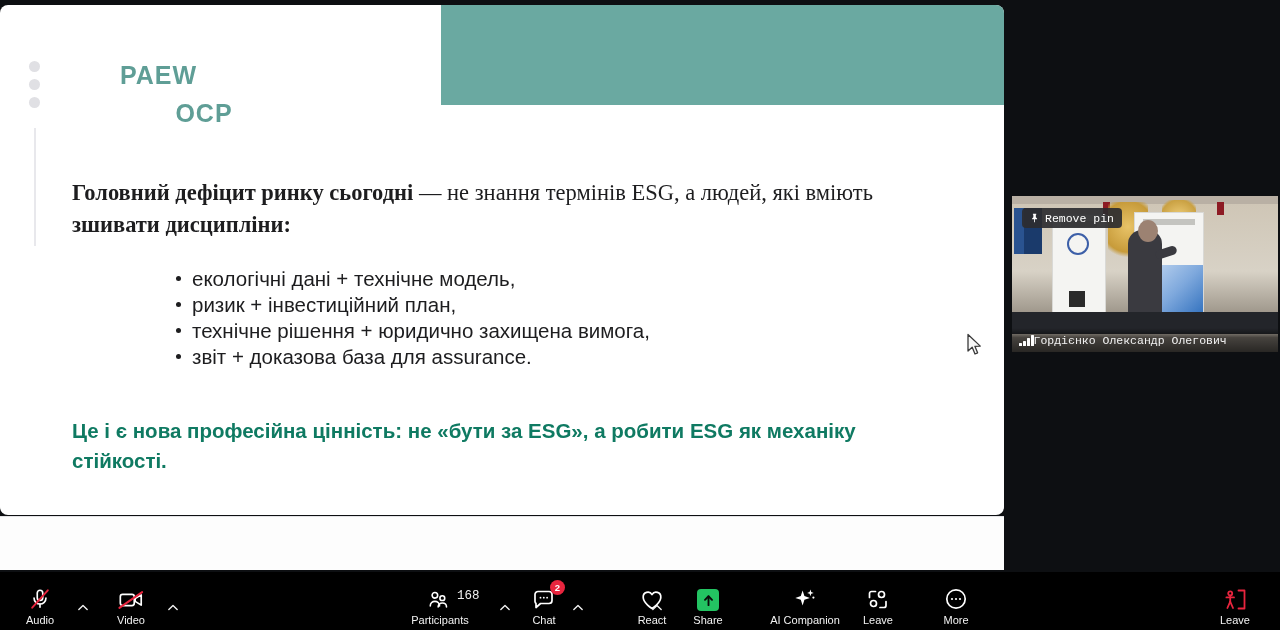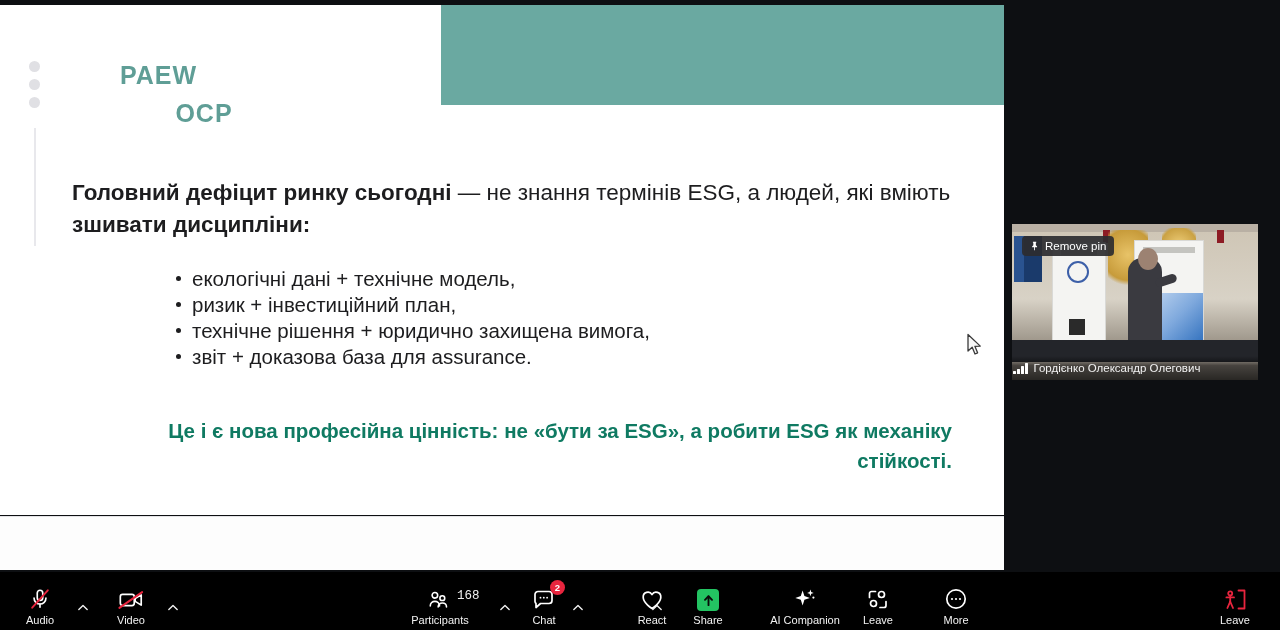--- a/index.html
+++ b/index.html
@@ -8,21 +8,21 @@
     background:#000;
     font-family:"Liberation Sans","DejaVu Sans",sans-serif;
   }
   #root { position:relative; width:1280px; height:630px; background:#000; }
 
   
   #stage { position:absolute; left:0; top:0; width:1280px; height:572px; background:#0d0f12; }
 
   #slide {
     position:absolute; left:0; top:5px; width:1004px; height:510px;
-    background:#ffffff; overflow:hidden;
+    background:#ffffff; overflow:hidden;border-radius:8px;
   }
   #slide-footer {
     position:absolute; left:0; top:516px; width:1004px; height:54px;
     background:#fdfdfd; border-top:1px solid #e3e3e6;
   }
 
   
   .teal-banner {
     position:absolute; left:441px; top:0; width:563px; height:100px;
   }
@@ -37,43 +37,43 @@
     position:absolute; left:118px; top:52px; width:150px;
     color:#5f9e96; font-weight:bold; font-size:25px; letter-spacing:1px;
     line-height:1.5;
   }
   .logo .l1 { display:block; text-align:left; padding-left:2px; }
   .logo .l2 { display:block; text-align:center; padding-left:22px; }
 
   
   .lead {
     position:absolute; left:72px; top:172px; width:880px;
-    font-size:22.5px; line-height:32px; color:#1d1d1f;
+    font-size:22.5px; line-height:32px; color:#1d1d1f;font-family:Liberation Serif, serif;
   }
   .lead b { font-weight:bold; }
 
   .bullets {
     position:absolute; left:176px; top:261px; width:790px;
     font-size:20.5px; line-height:26px; color:#1d1d1f;
   }
   .bullets .bi { display:flex; align-items:flex-start; margin-bottom:0px; height:26px; }
   .bullets .bullet-dot {
     display:inline-block; width:5px; height:5px; border-radius:50%;
     background:#1d1d1f; margin-top:10px; margin-right:11px; flex:none;
   }
 
   .closing {
     position:absolute; left:72px; top:411px; width:880px;
-    font-size:20.5px; line-height:30px; font-weight:bold; color:#0f7a62;text-align:right;
+    font-size:20.5px; line-height:30px; font-weight:bold; color:#0f7a62;
   }
 
   
   #video-tile {
-    position:absolute; left:1012px; top:224px; width:246px; height:156px;
-    background:#1b1b1b; overflow:hidden;
+    position:absolute; left:1012px; top:196px; width:266px; height:156px;
+    background:#1b1b1b; overflow:hidden;font-family:Liberation Mono, monospace;
   }
   .vid-bg { position:absolute; inset:0; background:#b9b0a4; }
   .vid-wall {
     position:absolute; left:0; top:8px; right:0; bottom:26px;
     background:linear-gradient(180deg,#cfc6b6 0%, #d8d2c6 55%, #8d8579 100%);
   }
   .vid-screen { position:absolute; left:2px; top:12px; width:28px; height:46px; background:#1a3a6b; }
   .vid-screen2 { position:absolute; left:2px; top:12px; width:10px; height:46px; background:#2a5390; }
   .poster {
     position:absolute; background:#f4f4f2; border:1px solid #d9d9d6;
@@ -107,21 +107,21 @@
   .vid-floor { position:absolute; left:0; right:0; bottom:18px; height:22px; background:#23252a; }
 
   .pin-chip {
     position:absolute; left:10px; top:12px; height:20px;
     background:rgba(45,45,48,.92); border-radius:4px;
     display:flex; align-items:center; gap:5px; padding:0 8px;
     color:#ffffff; font-size:11.5px; white-space:nowrap;
   }
   .vid-name {
     position:absolute; left:0; bottom:0; width:100%; height:24px;
-    display:flex; align-items:center; gap:6px; padding-left:1px;
+    display:flex; align-items:center; padding-left:7px;
     background:linear-gradient(180deg, rgba(0,0,0,0) 0%, rgba(0,0,0,.62) 40%, rgba(0,0,0,.78) 100%);
     color:#f2f2f2; font-size:11.5px; white-space:nowrap;
   }
   .sig-bars { display:flex; align-items:flex-end; gap:1.5px; height:11px; }
   .sig-bars i { display:block; width:2.5px; background:#fff; border-radius:.5px; }
 
   
   #cursor { position:absolute; left:966px; top:333px; }
 
   

